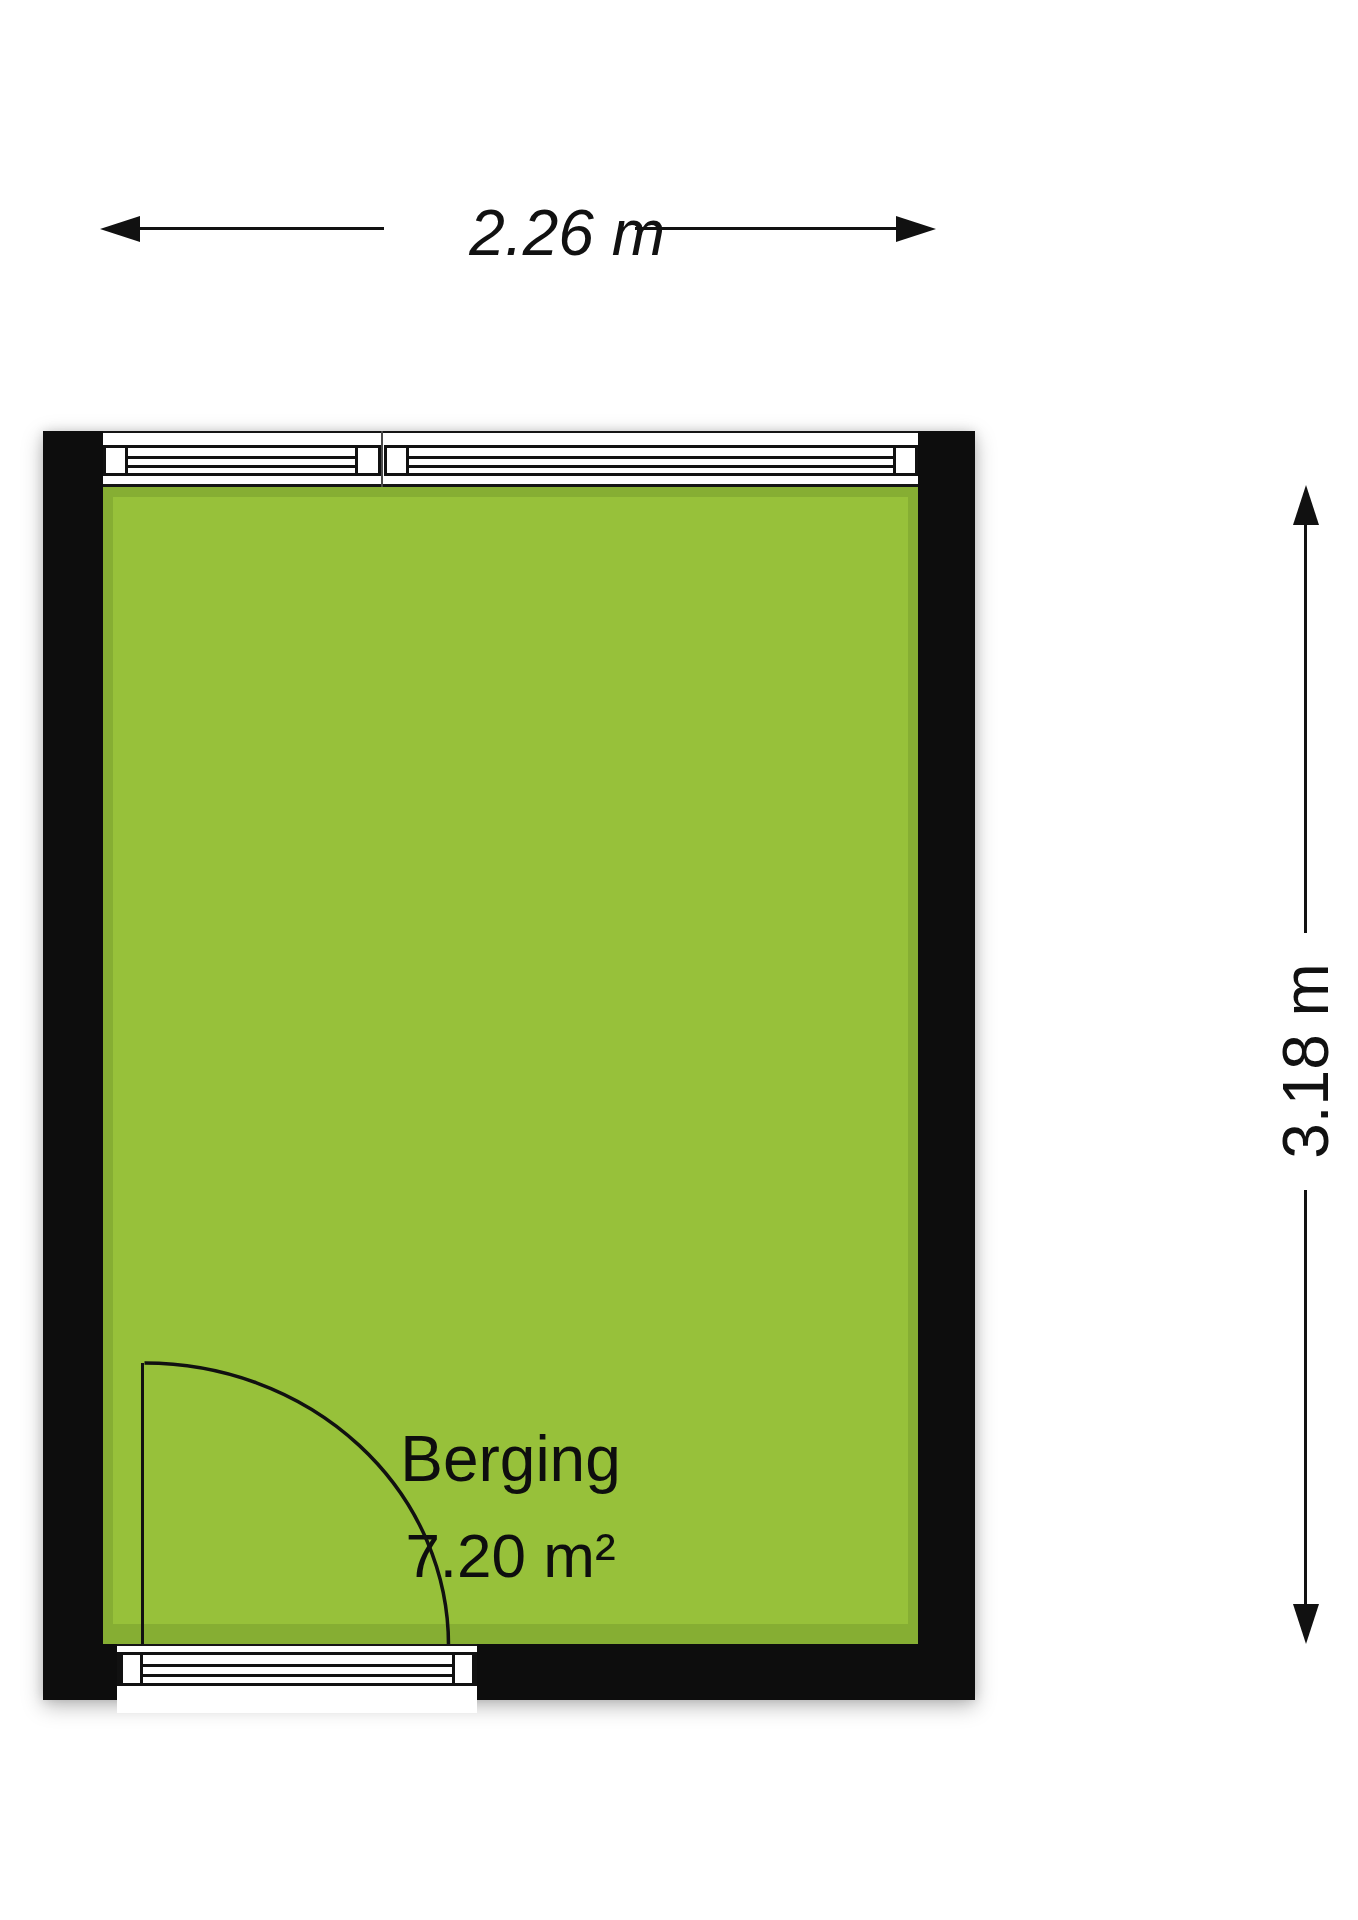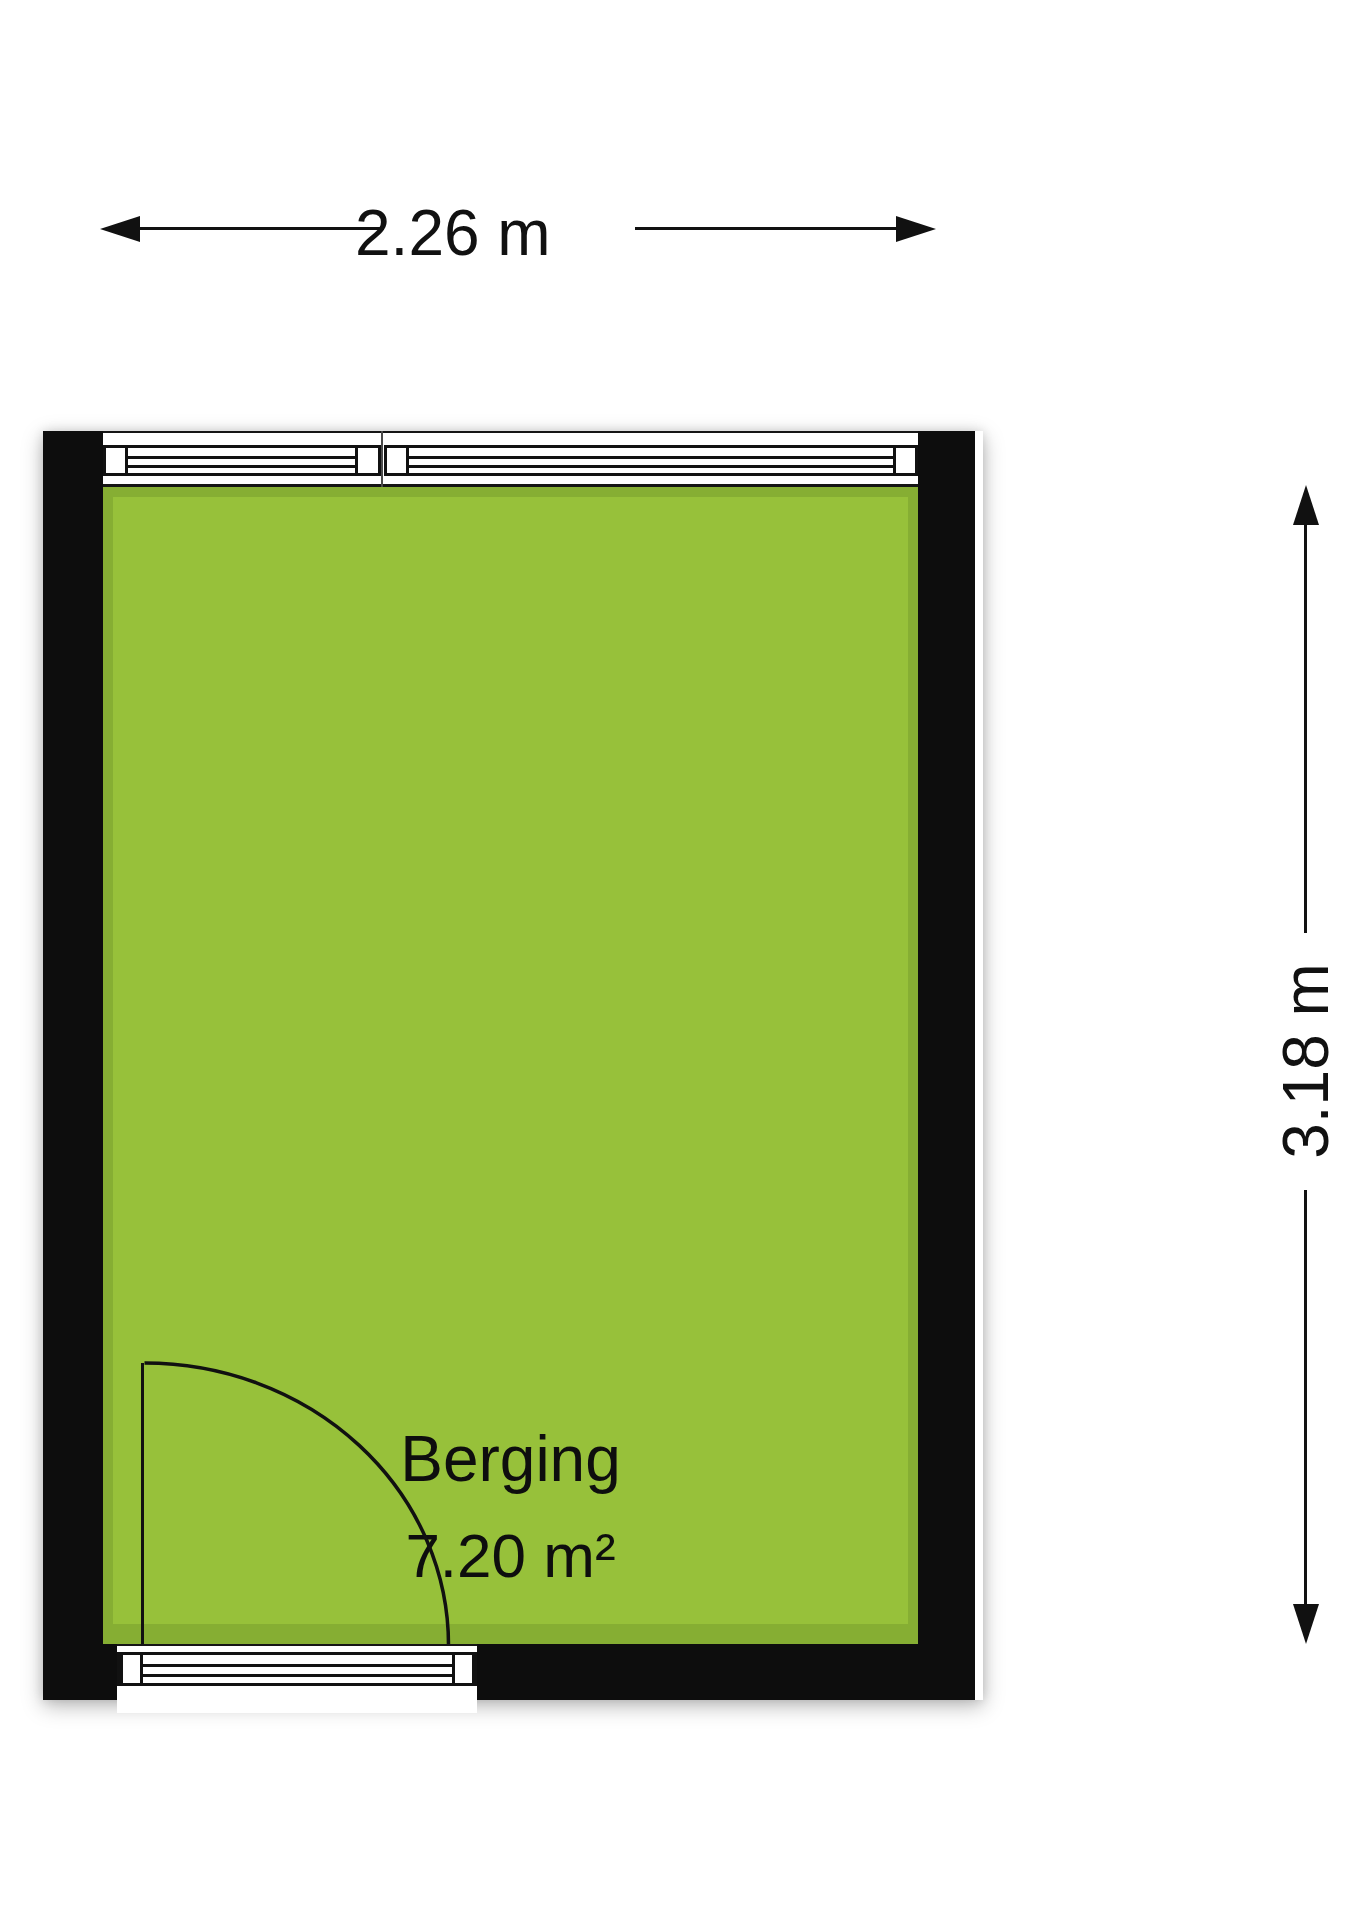--- a/index.html
+++ b/index.html
@@ -8,27 +8,26 @@
     font-family:"Liberation Sans", sans-serif;color:#111;
   }
   
   .dim-label{position:absolute;font-size:64px;color:#111;white-space:nowrap;}
   .dim-line{position:absolute;background:#111;}
   .arrowhead{position:absolute;width:0;height:0;}
   .ah-left {border-top:13px solid transparent;border-bottom:13px solid transparent;border-right:40px solid #111;}
   .ah-right{border-top:13px solid transparent;border-bottom:13px solid transparent;border-left:40px solid #111;}
   .ah-up   {border-left:13px solid transparent;border-right:13px solid transparent;border-bottom:40px solid #111;}
   .ah-down {border-left:13px solid transparent;border-right:13px solid transparent;border-top:40px solid #111;}
-  #dim-w-label{left:355px;top:196px;width:310px;text-align:left;}
+  #dim-w-label{left:355px;top:196px;width:310px;text-align:right;font-style:italic;}
   #dim-h-label{left:1306px;top:1061px;transform:translate(-50%,-50%) rotate(-90deg);}
   
   .plan{
     position:absolute;left:43px;top:431px;width:932px;height:1269px;background:#ffffff;
     box-shadow:0 6px 20px rgba(0,0,0,0.28), 0 0 10px rgba(0,0,0,0.12);
-    padding-left:8px;
   }
   .wall{position:absolute;background:#0d0d0d;}
   #wall-left {left:0;top:0;width:60px;height:1269px;}
   #wall-right{left:875px;top:0;width:57px;height:1269px;}
   .band{position:absolute;background:#ffffff;}
   #band-top{left:60px;top:0;width:815px;height:56px;}
   .edge{position:absolute;background:#151515;}
   .glazing{position:absolute;background:#ffffff;border:3px solid #111;box-sizing:border-box;}
   .gline{position:absolute;left:0;width:100%;height:3px;background:#111;}
   .fbox{position:absolute;background:#ffffff;border:3px solid #111;box-sizing:border-box;}

